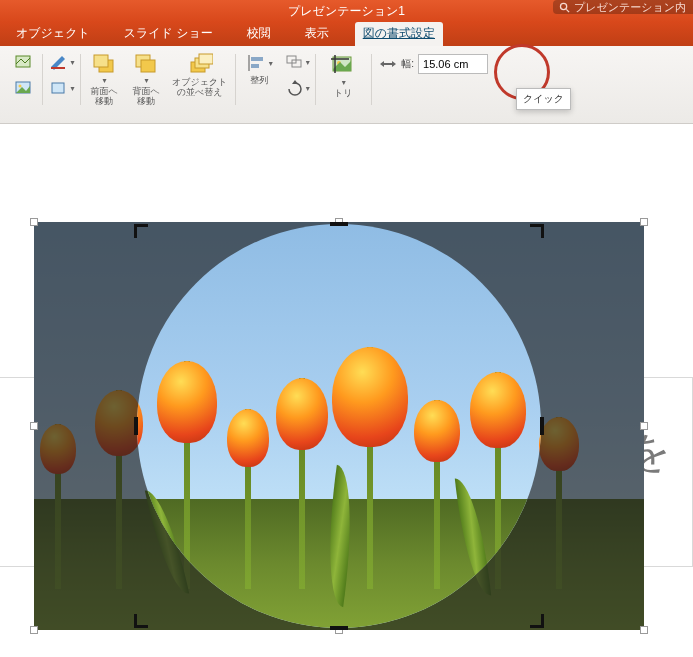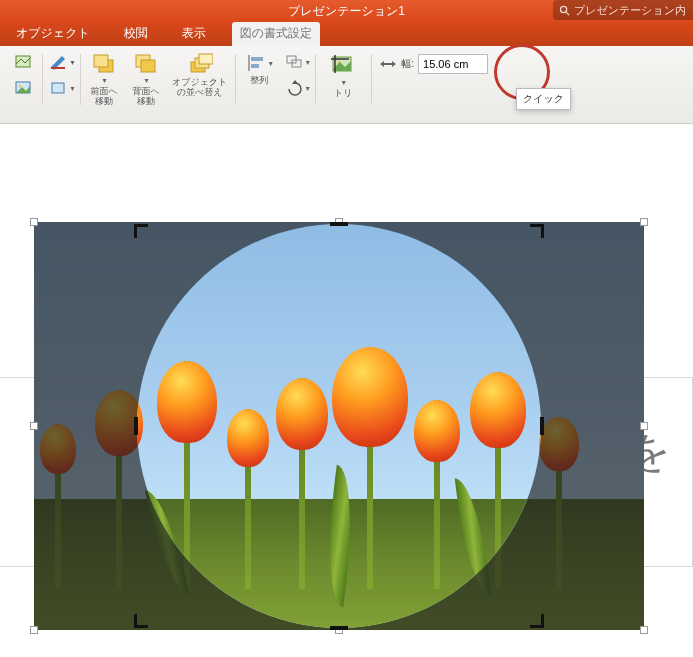--- a/index.html
+++ b/index.html
@@ -1,26 +1,26 @@
 <!DOCTYPE html>
 <html><head>
 <meta charset="utf-8">
 <style>
   * { box-sizing: border-box; margin: 0; padding: 0; font-family: "Hiragino Kaku Gothic Pro", Meiryo, sans-serif; }
   body { width: 693px; height: 657px; background: #fff; overflow: hidden; position: relative; }
 
   
   .titlebar { height: 22px; background: linear-gradient(#e65a2b,#d8481b); color: #fff; text-align: center; font-size: 12px; line-height: 22px; position: relative; }
-  .searchbox { position: absolute; right: 0; top: 0; height: 20px; width: 140px; background: rgba(0,0,0,.25); border-radius: 4px 0 0 4px; display: flex; align-items: center; padding: 0 6px; gap: 4px; font-size: 11px; color: #f7d9cf; }
+  .searchbox { position: absolute; right: 0; top: 0; height: 14px; width: 140px; background: rgba(0,0,0,.25); border-radius: 4px 0 0 4px; display: flex; align-items: center; padding: 0 6px; gap: 4px; font-size: 11px; color: #f7d9cf; }
   .searchbox svg { flex:0 0 auto; }
 
   
   .tabbar { height: 24px; background: linear-gradient(#d8481b,#c03f15); display: flex; align-items: flex-end; padding-left: 8px; gap: 18px; font-size: 12px; color: #fff; }
   .tab { padding: 3px 8px 4px; cursor: pointer; }
-  .tab.active { background:#f4f2f0; color:#737373; border-radius:3px 3px 0 0; }
+  .tab.active { background:#f4f2f0; color:#0c4a6e; border-radius:3px 3px 0 0;text-decoration:underline; }
 
   
   .ribbon { height: 78px; background: linear-gradient(#f7f5f3,#eceae7); border-bottom:1px solid #cfccc8; display:flex; align-items:stretch; padding:4px 6px 0; position:relative; }
   .group { display:flex; flex-direction:column; align-items:center; justify-content:space-between; padding:0 4px 2px; position:relative; }
   .group + .group::before { content:""; position:absolute; left:0; top:4px; bottom:18px; width:1px; background:#d6d3cf; }
   .group-row { display:flex; align-items:flex-start; gap:2px; }
   .btn { display:flex; flex-direction:column; align-items:center; justify-content:flex-start; padding:2px 4px; border-radius:3px; cursor:pointer; min-width:40px; }
   .btn .lbl { font-size:9px; color:#555; text-align:center; line-height:1.1; margin-top:2px; white-space:pre; }
   .smallbtn { width:28px; height:24px; display:flex; align-items:center; justify-content:center; border-radius:3px; cursor:pointer; }
   .stack { display:flex; flex-direction:column; gap:2px; }
@@ -78,20 +78,21 @@
     <svg width="11" height="11" viewBox="0 0 12 12">
         <circle cx="5" cy="5" r="3.4" fill="none" stroke="#f7d9cf" stroke-width="1.4"></circle>
         <line x1="8" y1="8" x2="11" y2="11" stroke="#f7d9cf" stroke-width="1.4"></line>
       </svg>
     <span>プレゼンテーション内</span>
   </div>
 </div>
 
 <div class="tabbar">
   <div class="tab">オブジェクト</div>
+  <div class="tab">スライド ショー</div>
   <div class="tab">校閲</div>
   <div class="tab">表示</div>
   <div class="tab active">図の書式設定</div>
 </div>
 
 <div class="ribbon">
 
   <div class="group">
     <div class="stack">
       <div class="smallbtn">

